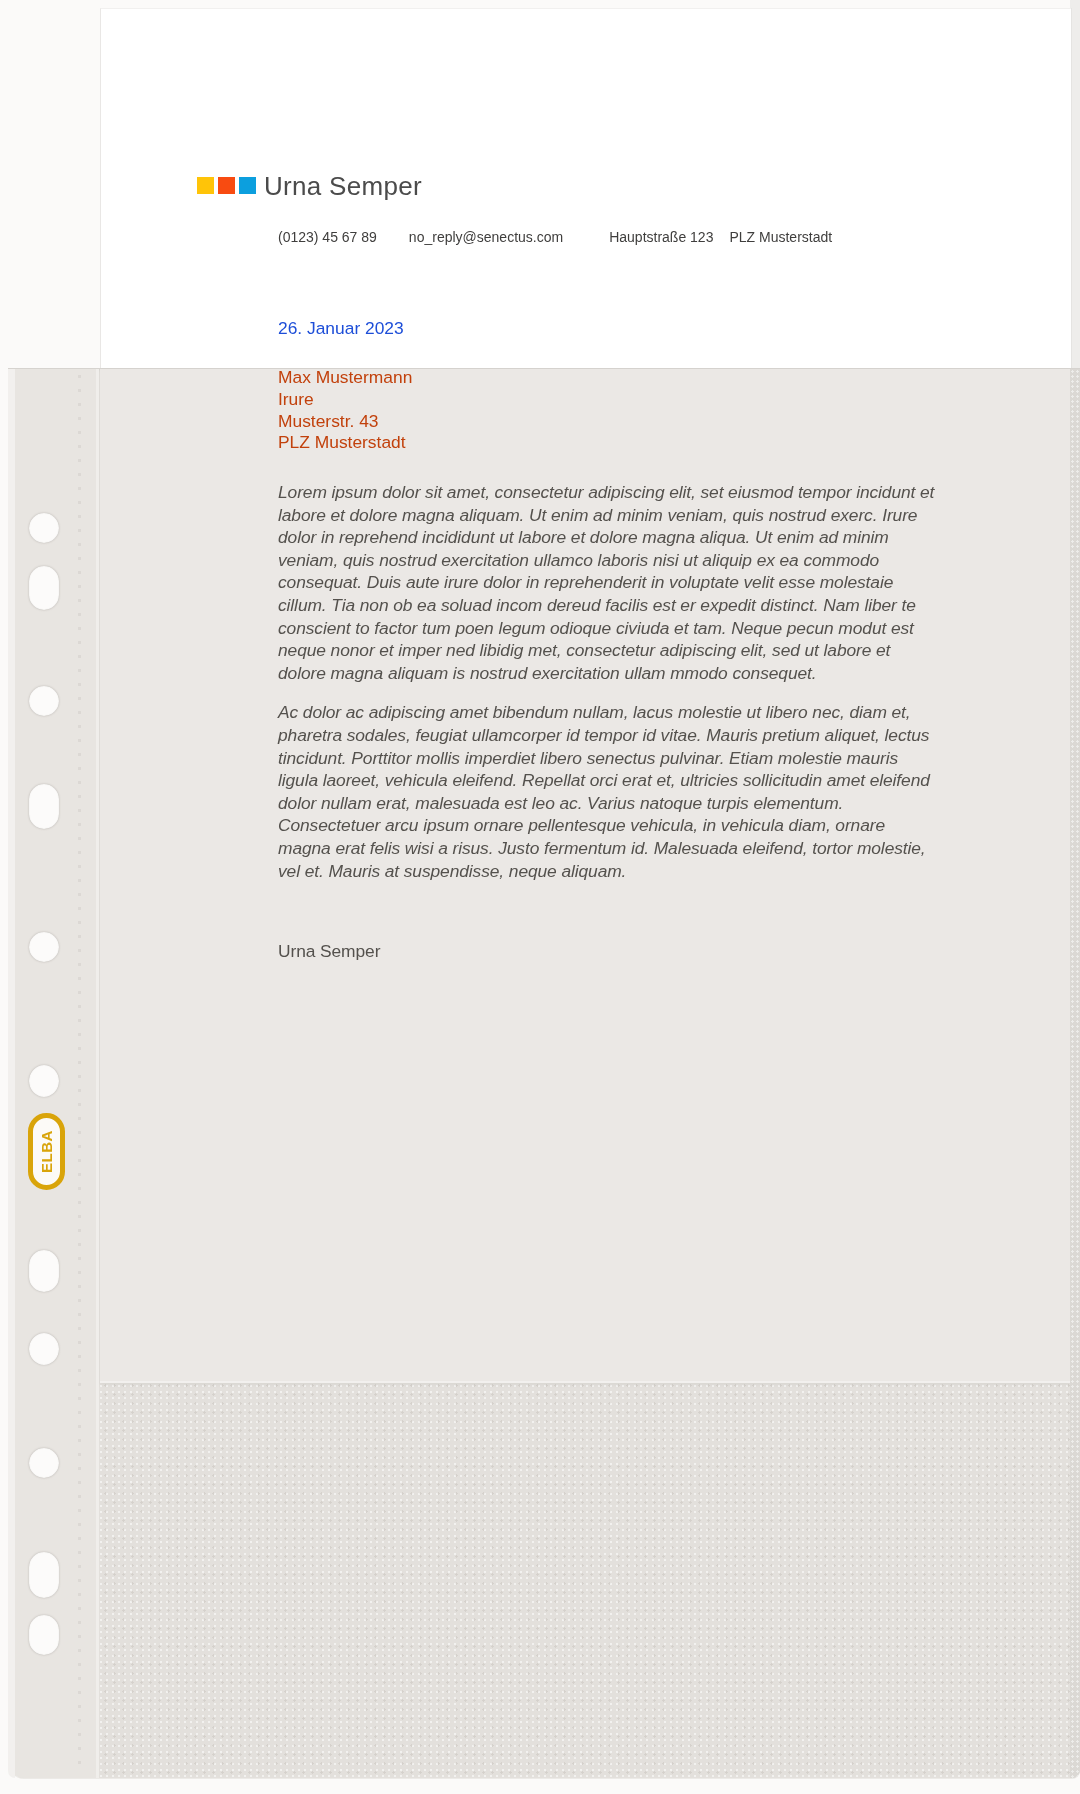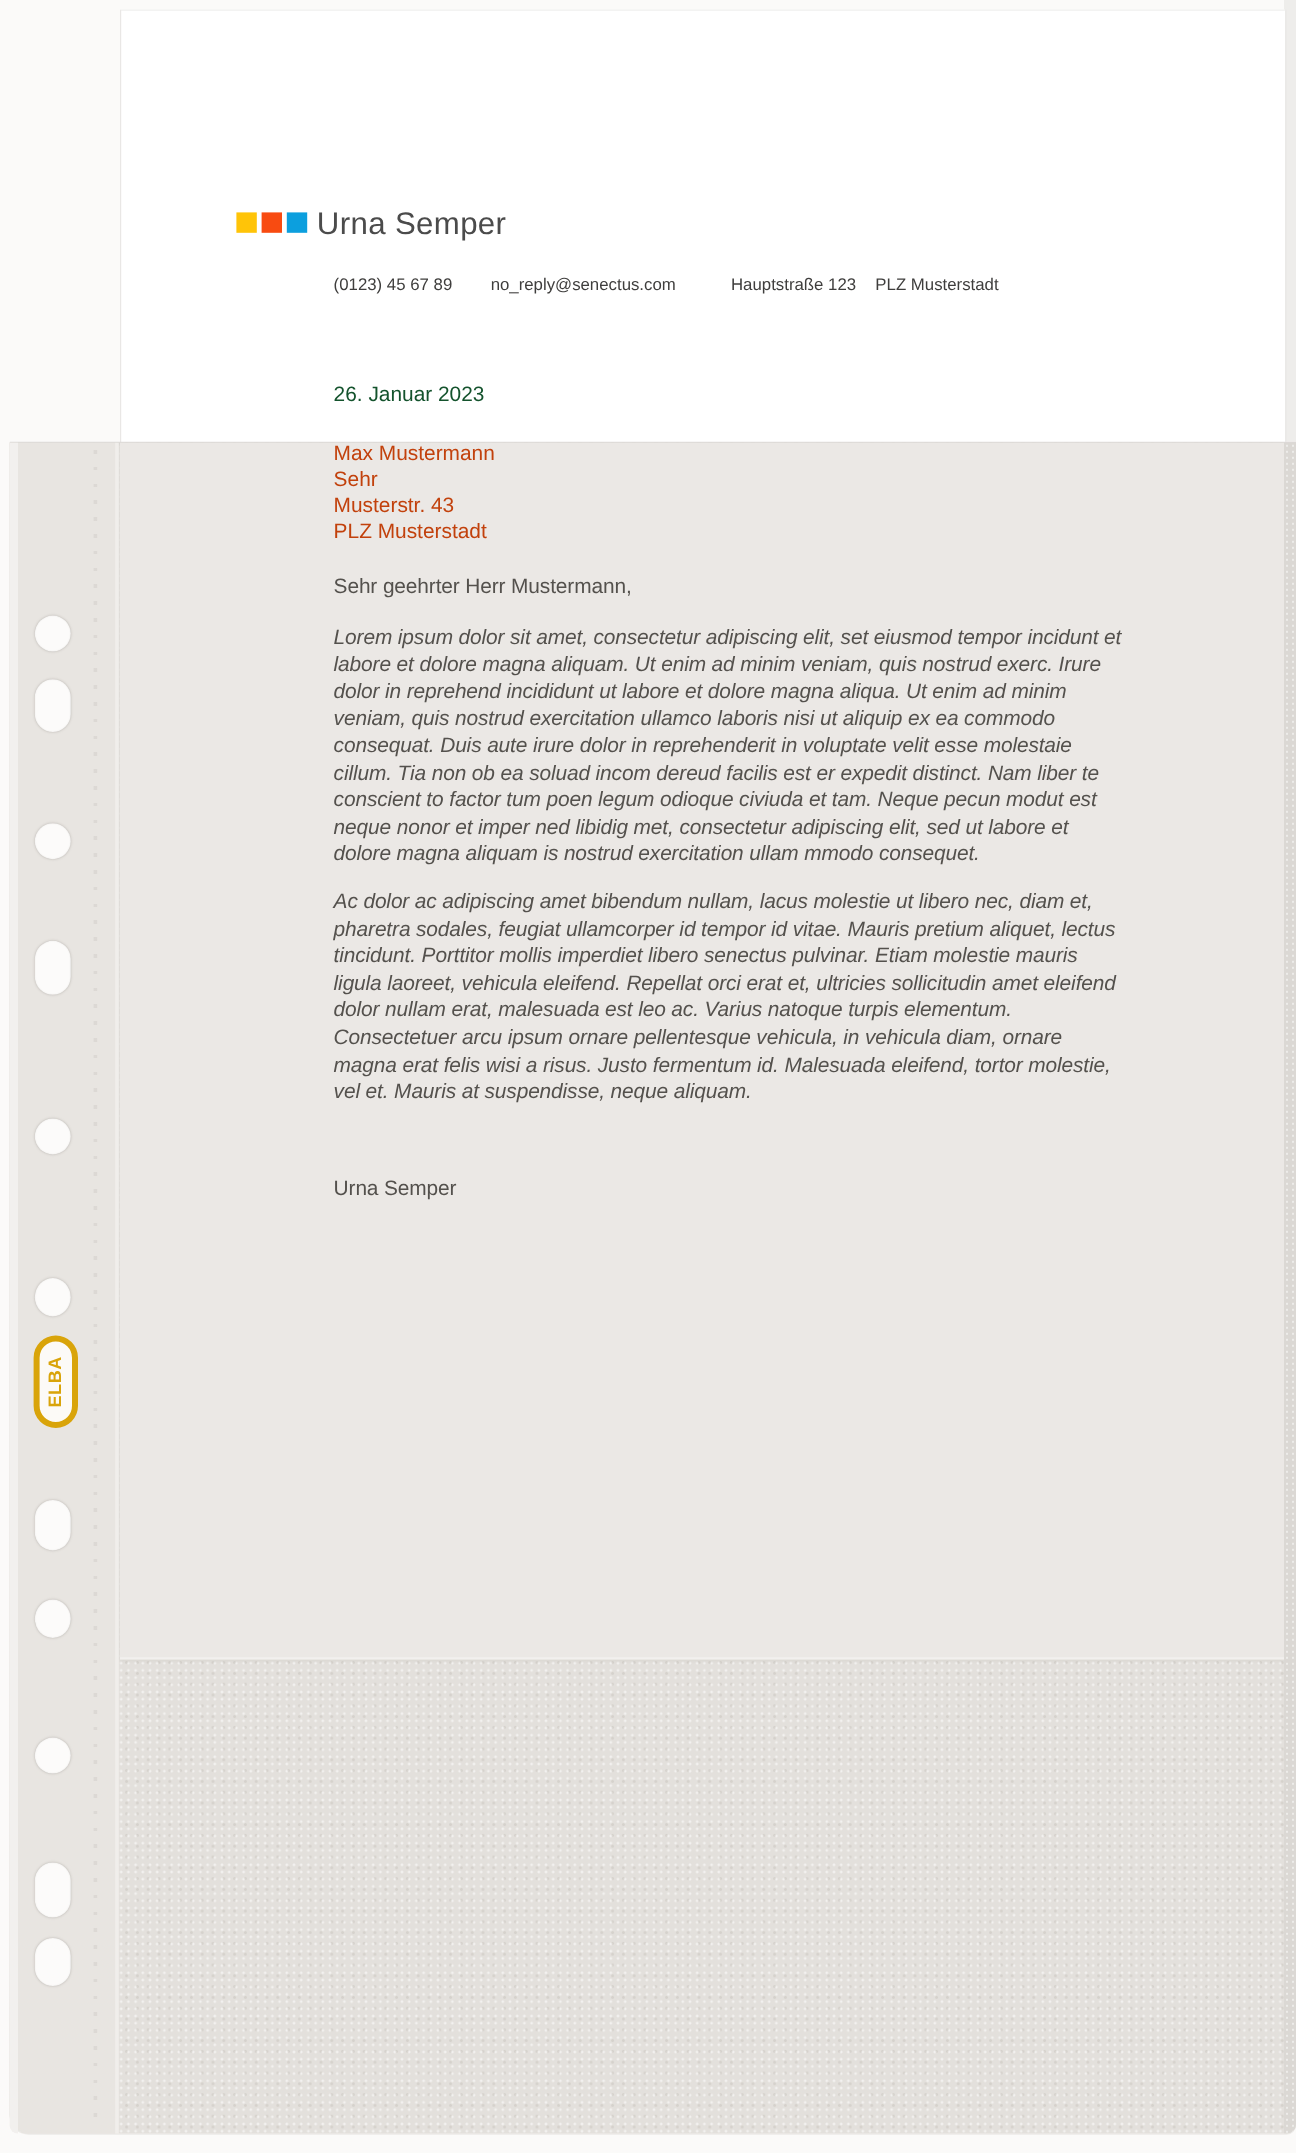--- a/index.html
+++ b/index.html
@@ -108,21 +108,21 @@
   }
   .contact-line{
     position:absolute;left:278px;top:229px;
     font-size:14px;color:#3f3e3d;white-space:nowrap;
   }
   .contact-line .phone{margin-right:32px;}
   .contact-line .email{margin-right:46px;}
   .contact-line .street{margin-right:16px;}
   .date-line{
     position:absolute;left:278px;top:318px;
-    font-size:17.4px;color:#14532d;
+    font-size:17.4px;color:#1d4ed8;
   }
   .recipient{
     position:absolute;left:278px;top:367px;
     font-size:17.4px;line-height:21.8px;color:#c2410c;
   }
   .body-flow{
     position:absolute;left:278px;top:477px;width:660px;
     font-size:17.4px;line-height:22.6px;color:#54514d;
     letter-spacing:-0.1px;
   }
@@ -174,25 +174,24 @@
   <div class="sender-name">Urna Semper</div>
 
   <div class="contact-line">
     <span class="phone">(0123) 45 67 89</span><span class="email">no_reply@senectus.com</span><span class="street">Hauptstraße 123</span><span class="city">PLZ Musterstadt</span>
   </div>
 
   <div class="date-line">26. Januar 2023</div>
 
   <div class="recipient">
     <div>Max Mustermann</div>
-    <div>Sehr</div>
+    <div>Irure</div>
     <div>Musterstr. 43</div>
     <div>PLZ Musterstadt</div>
   </div>
 
   <div class="body-flow">
-    <div class="salutation">Sehr geehrter Herr Mustermann,</div>
     <p>Lorem ipsum dolor sit amet, consectetur adipiscing elit, set eiusmod tempor incidunt et labore et dolore magna aliquam. Ut enim ad minim veniam, quis nostrud exerc. Irure dolor in reprehend incididunt ut labore et dolore magna aliqua. Ut enim ad minim veniam, quis nostrud exercitation ullamco laboris nisi ut aliquip ex ea commodo consequat. Duis aute irure dolor in reprehenderit in voluptate velit esse molestaie cillum. Tia non ob ea soluad incom dereud facilis est er expedit distinct. Nam liber te conscient to factor tum poen legum odioque civiuda et tam. Neque pecun modut est neque nonor et imper ned libidig met, consectetur adipiscing elit, sed ut labore et dolore magna aliquam is nostrud exercitation ullam mmodo consequet.</p>
     <p>Ac dolor ac adipiscing amet bibendum nullam, lacus molestie ut libero nec, diam et, pharetra sodales, feugiat ullamcorper id tempor id vitae. Mauris pretium aliquet, lectus tincidunt. Porttitor mollis imperdiet libero senectus pulvinar. Etiam molestie mauris ligula laoreet, vehicula eleifend. Repellat orci erat et, ultricies sollicitudin amet eleifend dolor nullam erat, malesuada est leo ac. Varius natoque turpis elementum. Consectetuer arcu ipsum ornare pellentesque vehicula, in vehicula diam, ornare magna erat felis wisi a risus. Justo fermentum id. Malesuada eleifend, tortor molestie, vel et. Mauris at suspendisse, neque aliquam.</p>
     <div class="signature">Urna Semper</div>
   </div>
 
 </div>
 
 </body></html>

